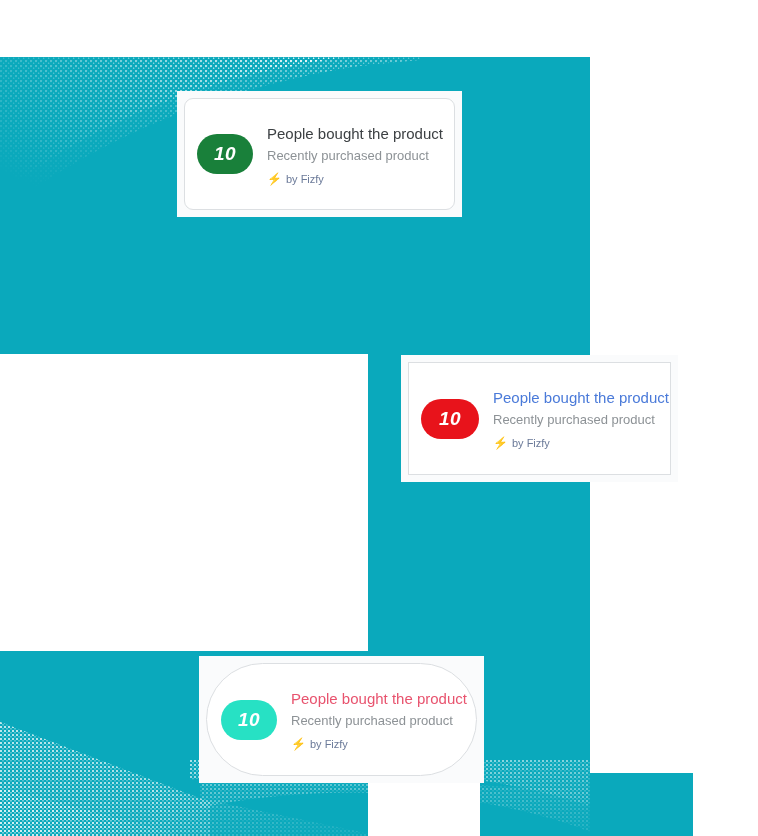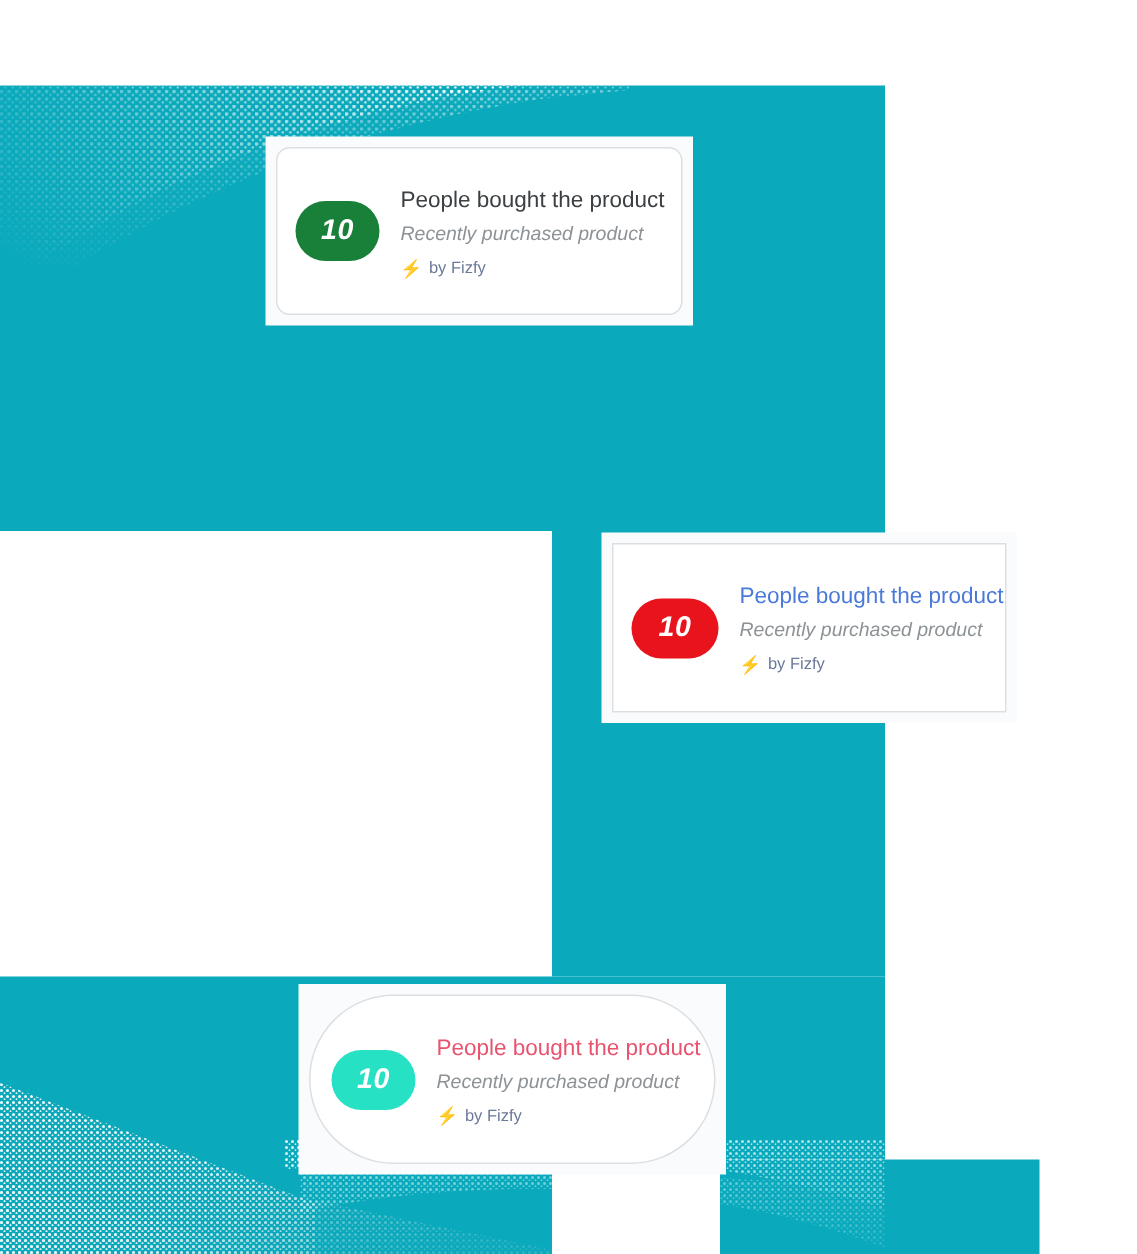--- a/index.html
+++ b/index.html
@@ -80,21 +80,20 @@
     line-height: 20px;
     white-space: nowrap;
   }
 
   .card-sub {
     font-size: 13px;
     line-height: 19px;
     color: #8d9296;
     white-space: nowrap;
     margin-top: 2px;
-    font-style: italic;
   }
 
   .card-brand {
     display: flex;
     align-items: center;
     gap: 4px;
     margin-top: 8px;
     font-size: 11px;
     color: #6b7a99;
     white-space: nowrap;

